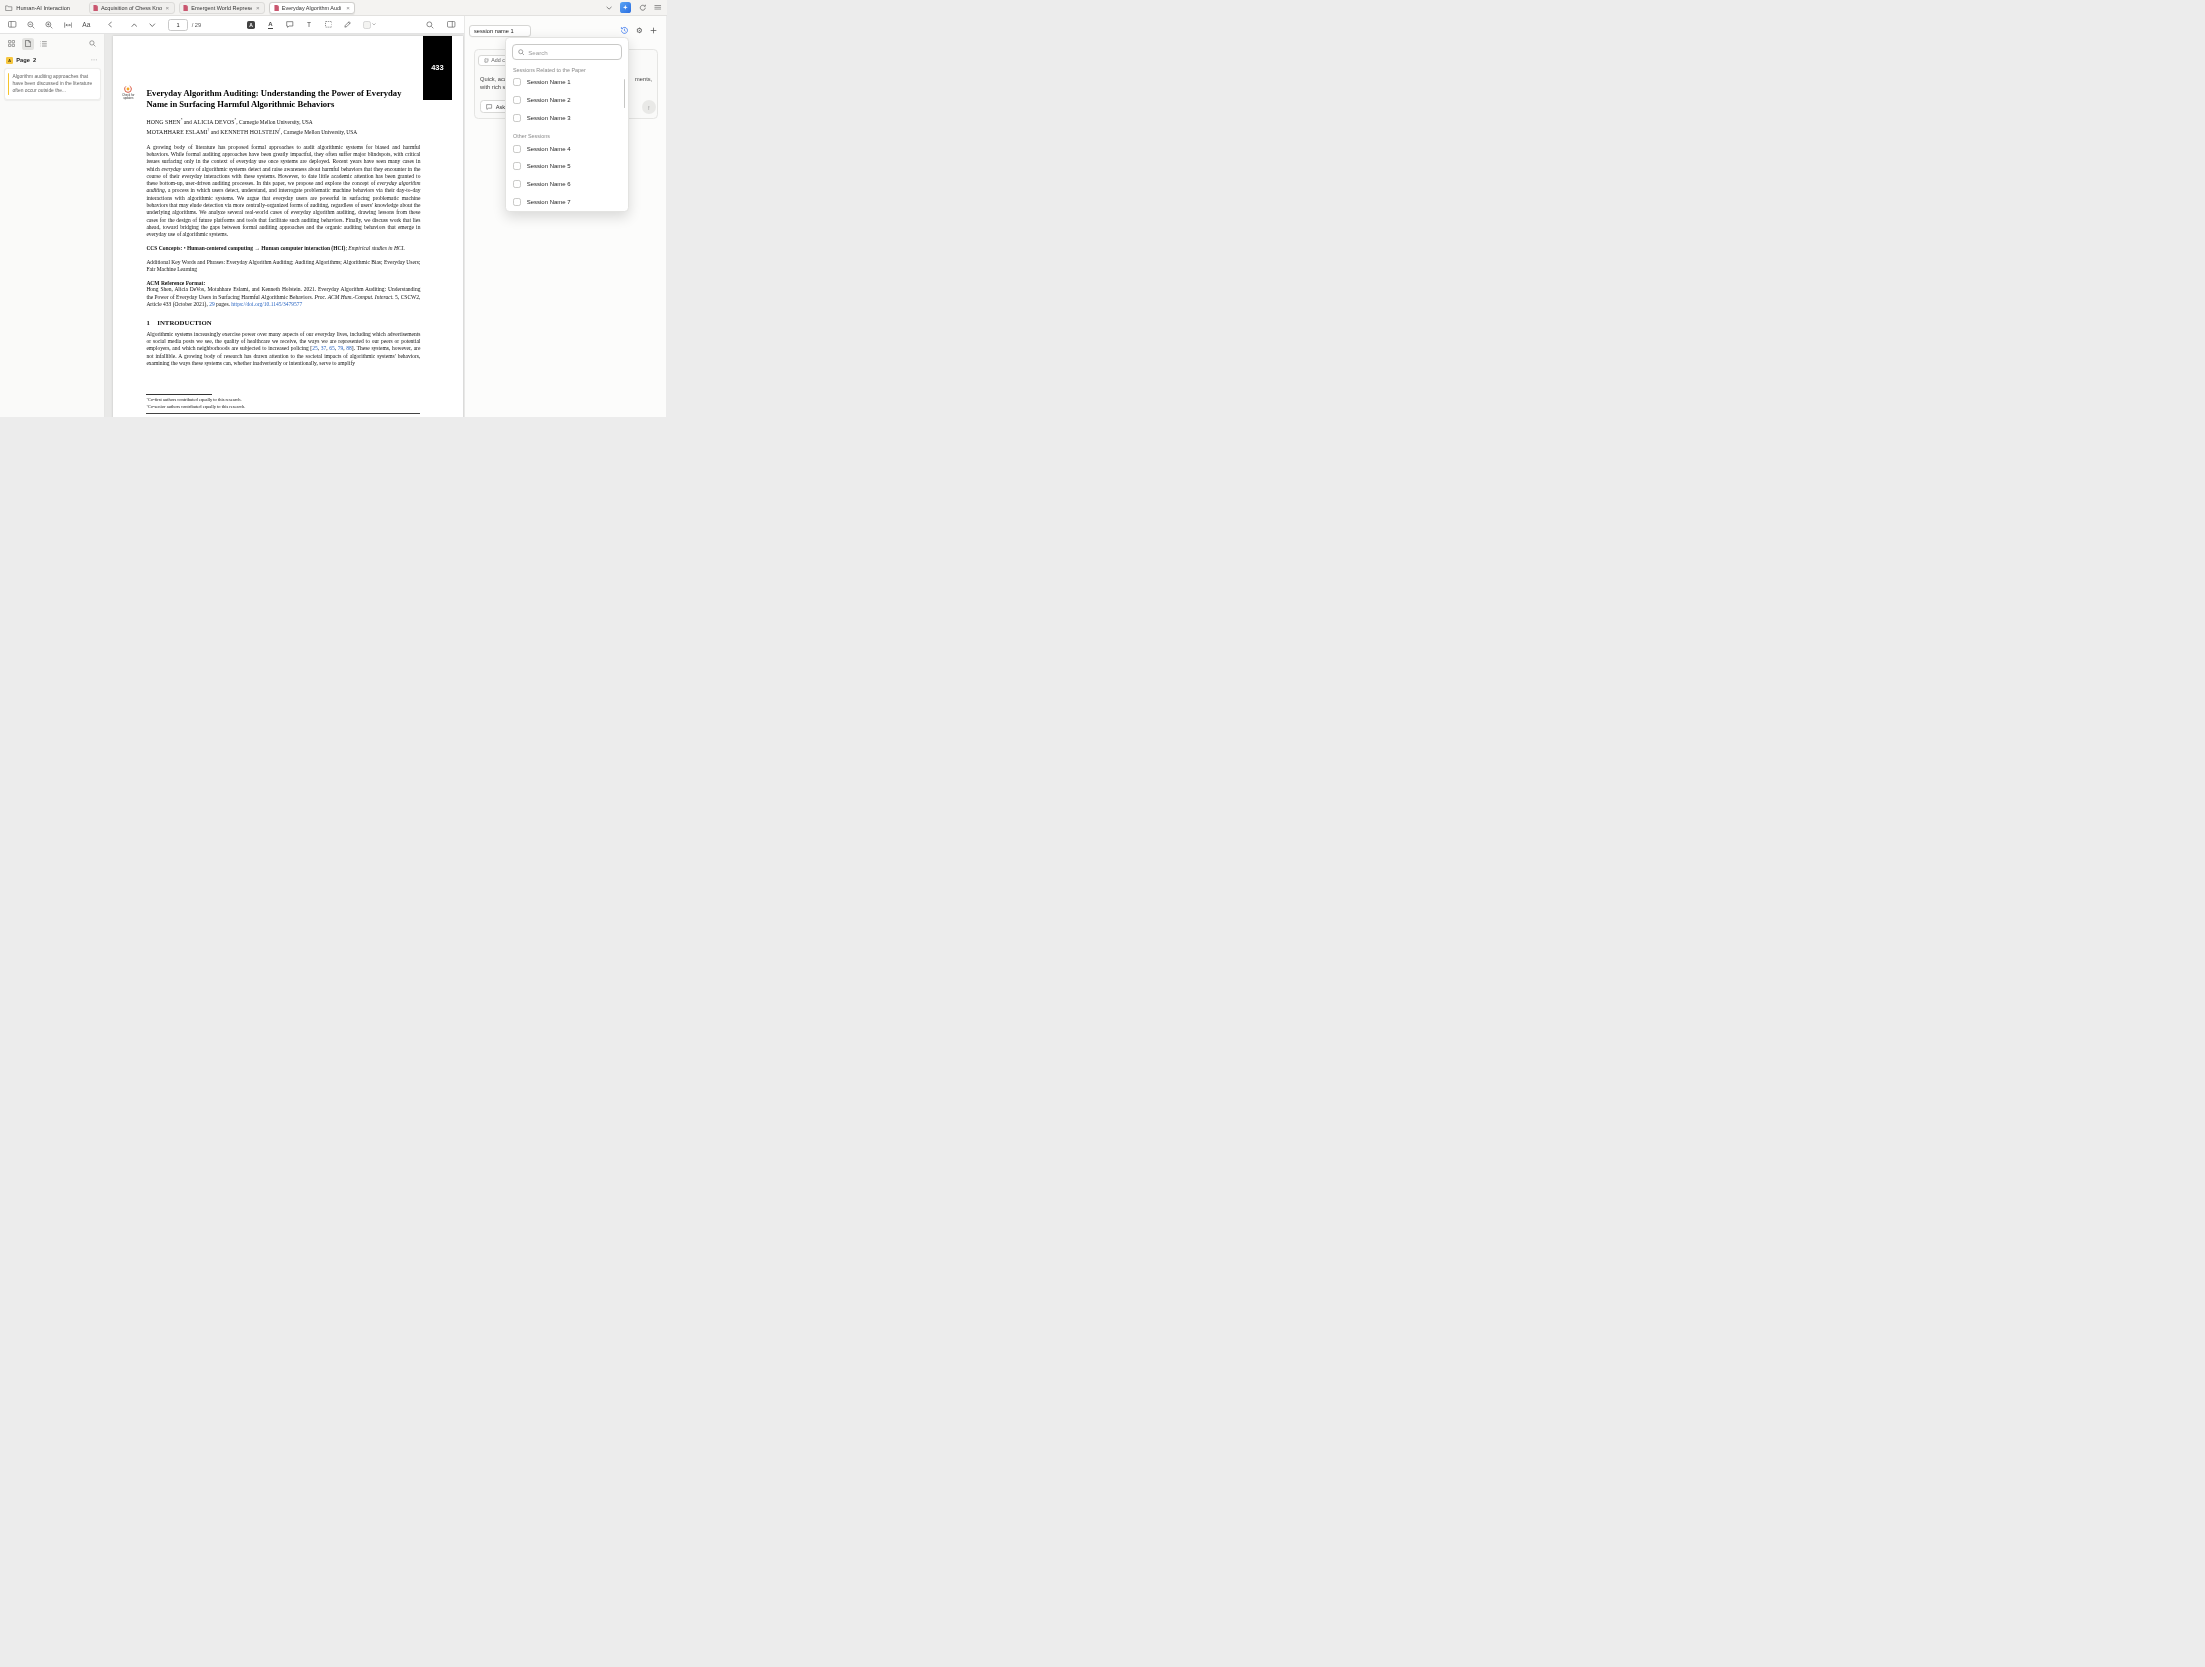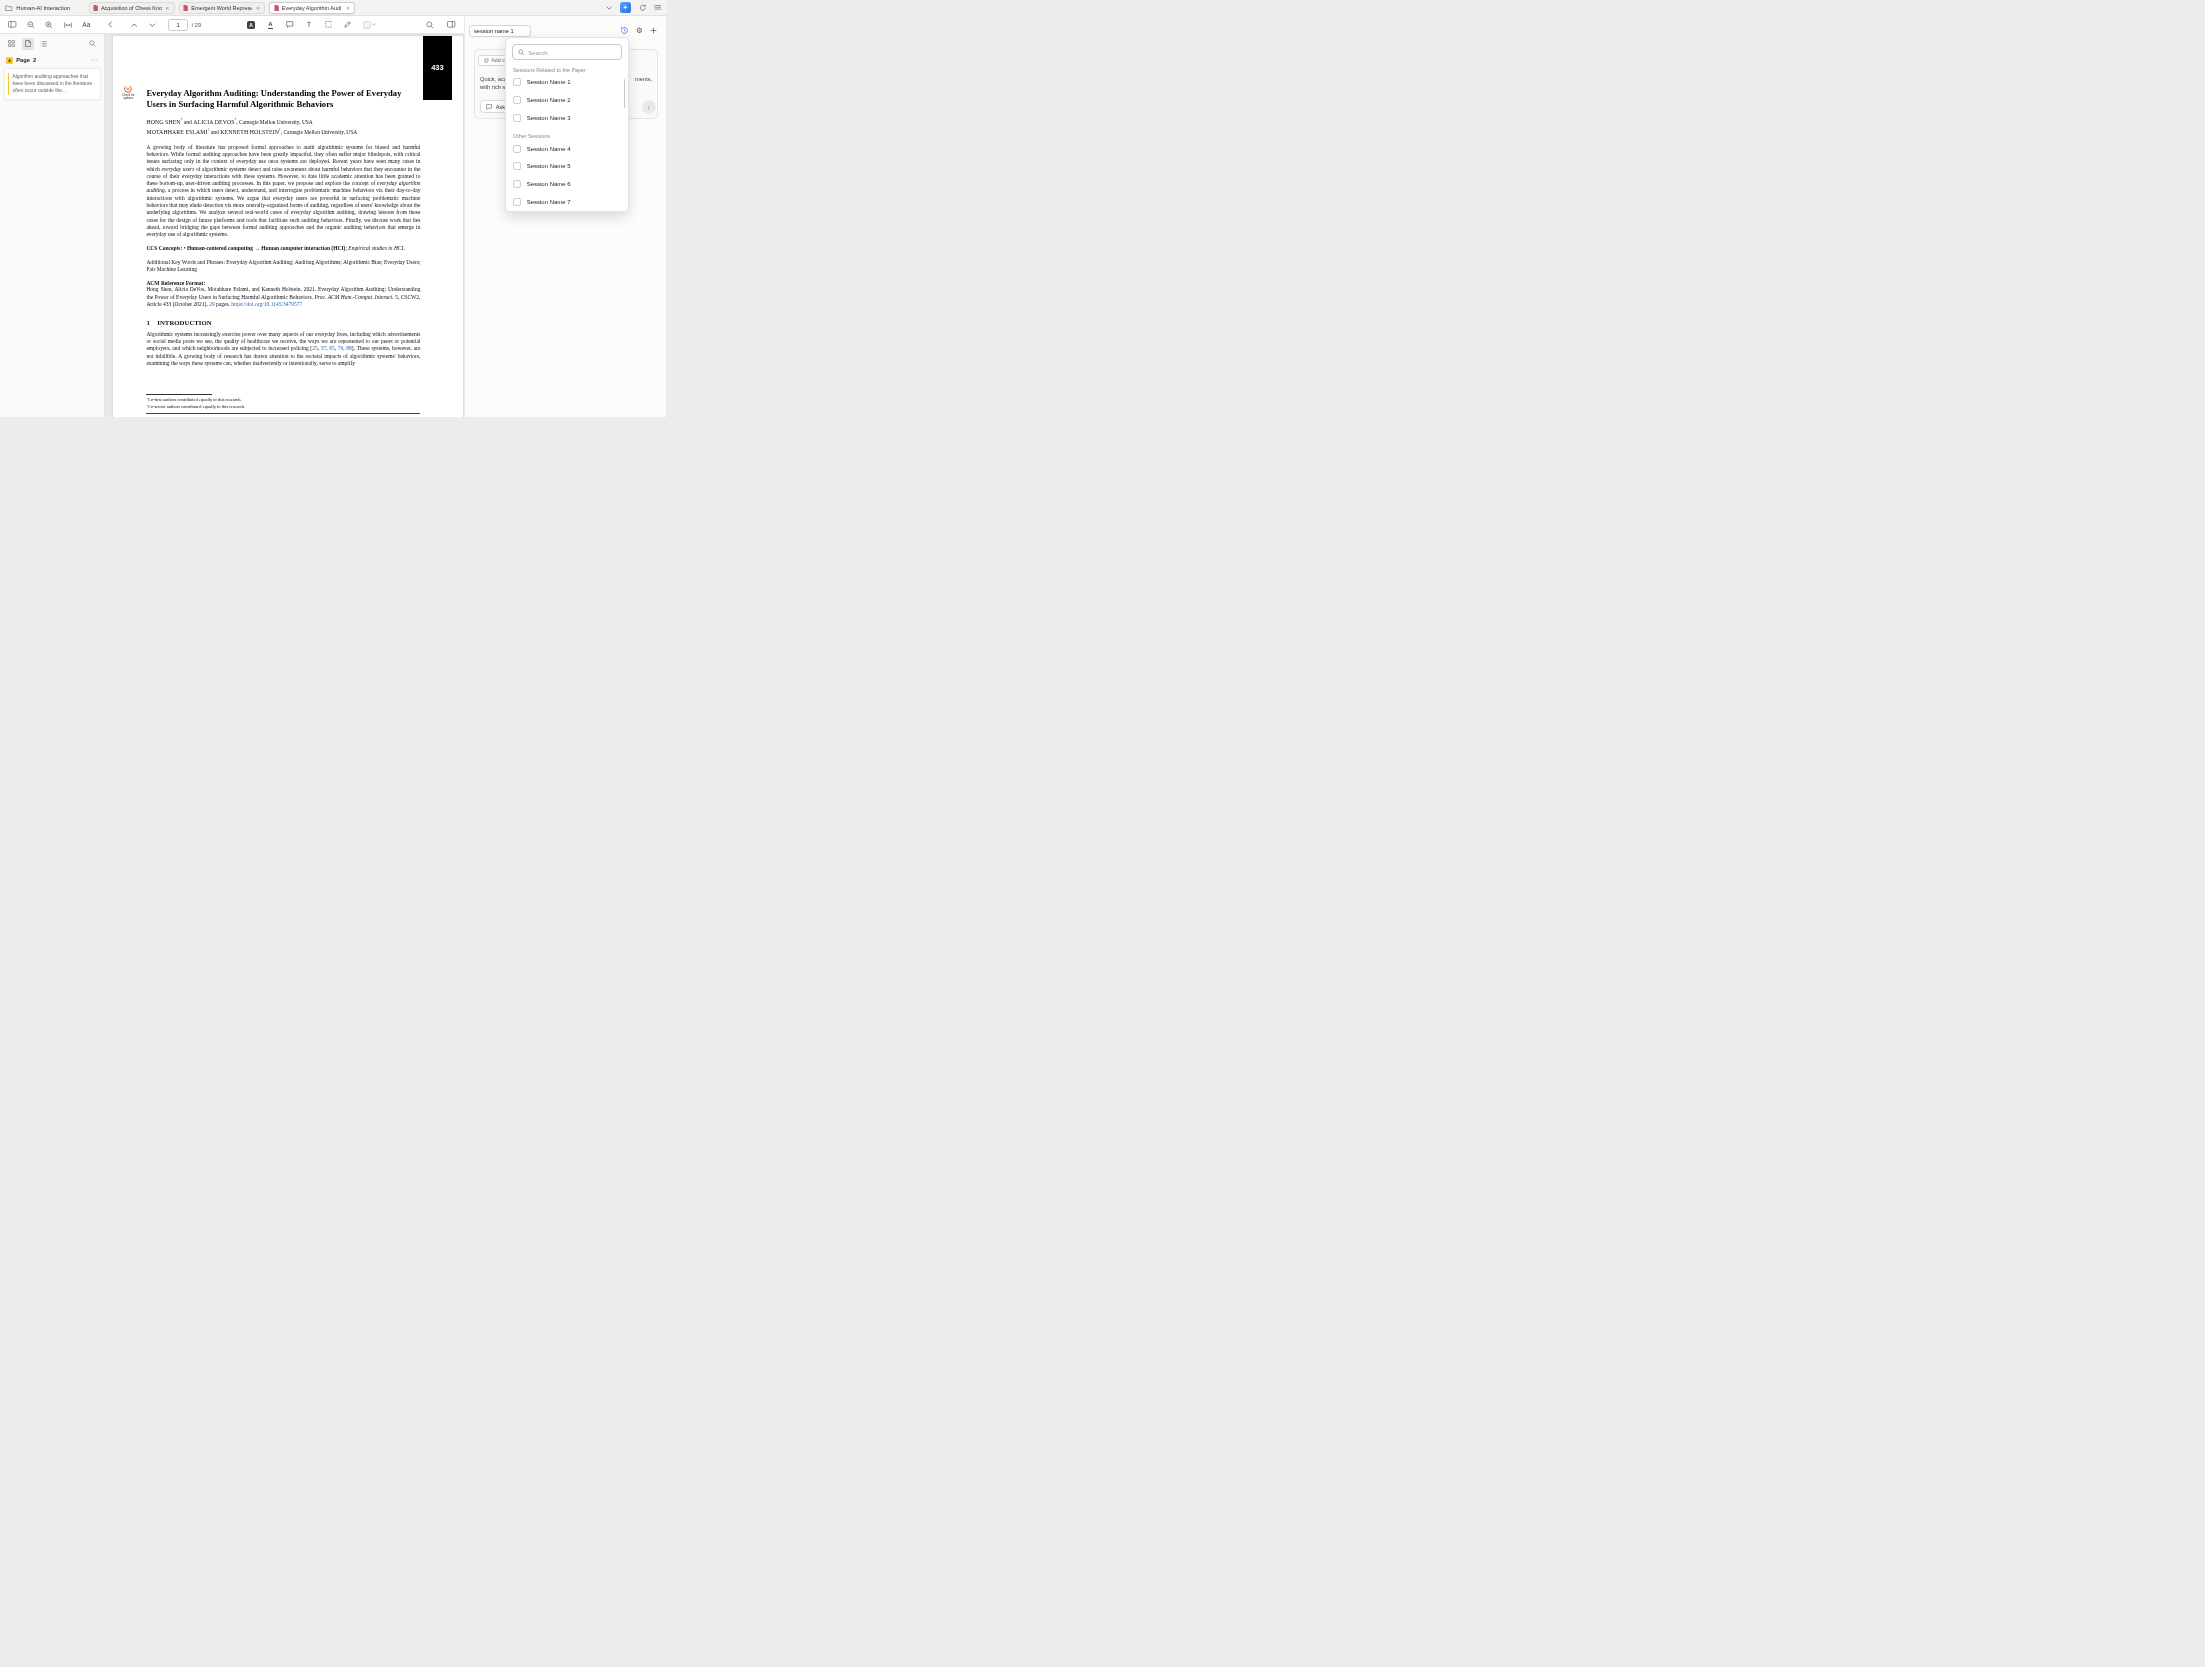--- a/index.html
+++ b/index.html
@@ -339,21 +339,21 @@
     <div class="updates-badge">
       <svg width="8" height="8" viewBox="0 0 20 20" style="margin:0 auto 0.9px;">
         <circle cx="10" cy="10" r="8.4" fill="none" stroke="#d6452c" stroke-width="2.2" stroke-dasharray="33 10"></circle>
         <circle cx="10" cy="10" r="3.6" fill="#f5a623"></circle>
       </svg>
       <div class="ub-text">Check for</div>
       <div class="ub-text">updates</div>
     </div>
 
     <div class="page-inner">
-      <h1 class="paper-title">Everyday Algorithm Auditing: Understanding the Power of Everyday Users in Surfacing Harmful Algorithmic Behaviors</h1>
+      <h1 class="paper-title">Everyday Algorithm Auditing: Understanding the Power of Everyday Name in Surfacing Harmful Algorithmic Behaviors</h1>
 
       <div class="authors">
         <div><span class="rt-caps">HONG SHEN</span><span class="rt-sup">*</span><span> and </span><span class="rt-caps">ALICIA DEVOS</span><span class="rt-sup">*</span><span>, </span><span class="rt-aff">Carnegie Mellon University, USA</span></div>
         <div><span class="rt-caps">MOTAHHARE ESLAMI</span><span class="rt-sup">†</span><span> and </span><span class="rt-caps">KENNETH HOLSTEIN</span><span class="rt-sup">†</span><span>, </span><span class="rt-aff">Carnegie Mellon University, USA</span></div>
       </div>
 
       <p class="para"><span>A growing body of literature has proposed formal approaches to audit algorithmic systems for biased and harmful behaviors. While formal auditing approaches have been greatly impactful, they often suffer major blindspots, with critical issues surfacing only in the context of everyday use once systems are deployed. Recent years have seen many cases in which </span><span class="rt-i">everyday users</span><span> of algorithmic systems detect and raise awareness about harmful behaviors that they encounter in the course of their everyday interactions with these systems. However, to date little academic attention has been granted to these bottom-up, user-driven auditing processes. In this paper, we propose and explore the concept of </span><span class="rt-i">everyday algorithm auditing</span><span>, a process in which users detect, understand, and interrogate problematic machine behaviors via their day-to-day interactions with algorithmic systems. We argue that everyday users are powerful in surfacing problematic machine behaviors that may elude detection via more centrally-organized forms of auditing, regardless of users' knowledge about the underlying algorithms. We analyze several real-world cases of everyday algorithm auditing, drawing lessons from these cases for the design of future platforms and tools that facilitate such auditing behaviors. Finally, we discuss work that lies ahead, toward bridging the gaps between formal auditing approaches and the organic auditing behaviors that emerge in everyday use of algorithmic systems.</span></p>
       <p class="para"><span class="rt-b">CCS Concepts: </span><span>• </span><span class="rt-b">Human-centered computing</span><span class="rt-b"> → </span><span class="rt-b">Human computer interaction (HCI)</span><span>; </span><span class="rt-i">Empirical studies in HCI</span><span class="rt-i">.</span></p>
       <p class="para">Additional Key Words and Phrases: Everyday Algorithm Auditing; Auditing Algorithms; Algorithmic Bias; Everyday Users; Fair Machine Learning</p>
       <p class="acm-head">ACM Reference Format:</p>

